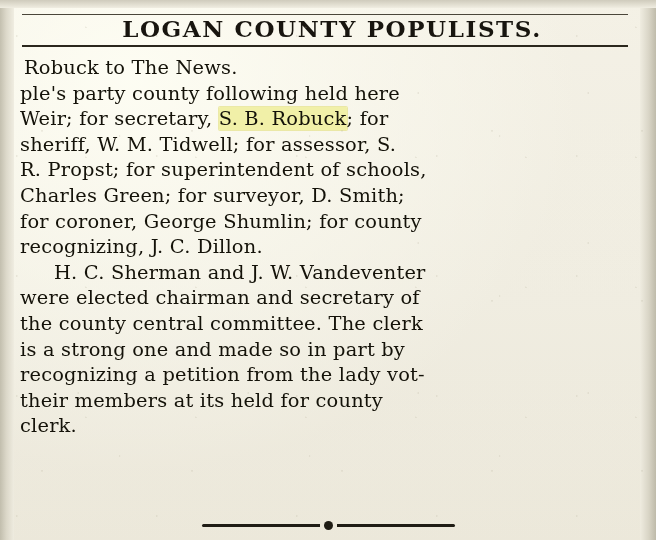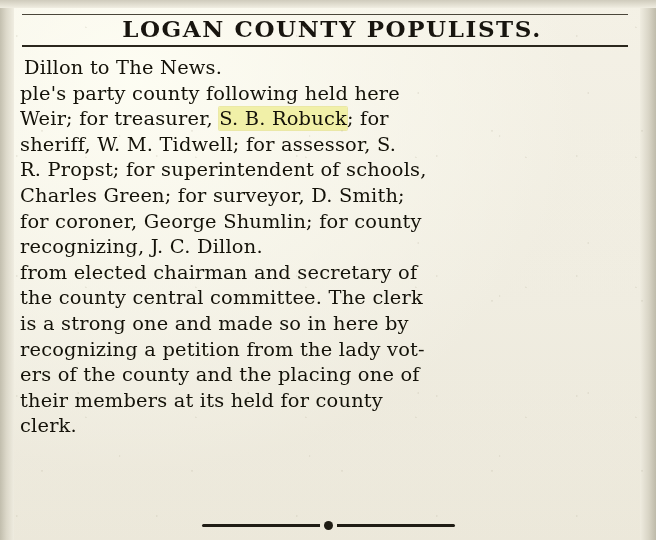--- a/index.html
+++ b/index.html
@@ -155,38 +155,38 @@
   <div class="content">
 
     <div class="headline-wrap">
       <div class="rule thin"></div>
       <div class="headline">LOGAN COUNTY POPULISTS.</div>
       <div class="rule"></div>
     </div>
 
     <div class="body-block">
 
-      <div class="line small-indent">Dillon to The News.</div>
+      <div class="line small-indent">Robuck to The News.</div>
 
       <div>
         <div class="line">ple's party county following held here</div>
-        <div class="line"><span>Weir; for treasurer, </span><span class="hl">S. B. Robuck</span><span>; for</span></div>
+        <div class="line"><span>Weir; for secretary, </span><span class="hl">S. B. Robuck</span><span>; for</span></div>
         <div class="line">sheriff, W. M. Tidwell; for assessor, S.</div>
         <div class="line">R. Propst; for superintendent of schools,</div>
         <div class="line">Charles Green; for surveyor, D. Smith;</div>
         <div class="line">for coroner, George Shumlin; for county</div>
         <div class="line">recognizing, J. C. Dillon.</div>
       </div>
 
       <div>
-        <div class="line">from elected chairman and secretary of</div>
+        <div class="line indent">H. C. Sherman and J. W. Vandeventer</div>
+        <div class="line">were elected chairman and secretary of</div>
         <div class="line">the county central committee. The clerk</div>
-        <div class="line">is a strong one and made so in here by</div>
+        <div class="line">is a strong one and made so in part by</div>
         <div class="line">recognizing a petition from the lady vot-</div>
-        <div class="line">ers of the county and the placing one of</div>
         <div class="line">their members at its held for county</div>
         <div class="line">clerk.</div>
       </div>
 
     </div>
   </div>
 
   <div class="ornament">
     <div class="orn-bar left"></div>
     <div class="orn-dot"></div>

